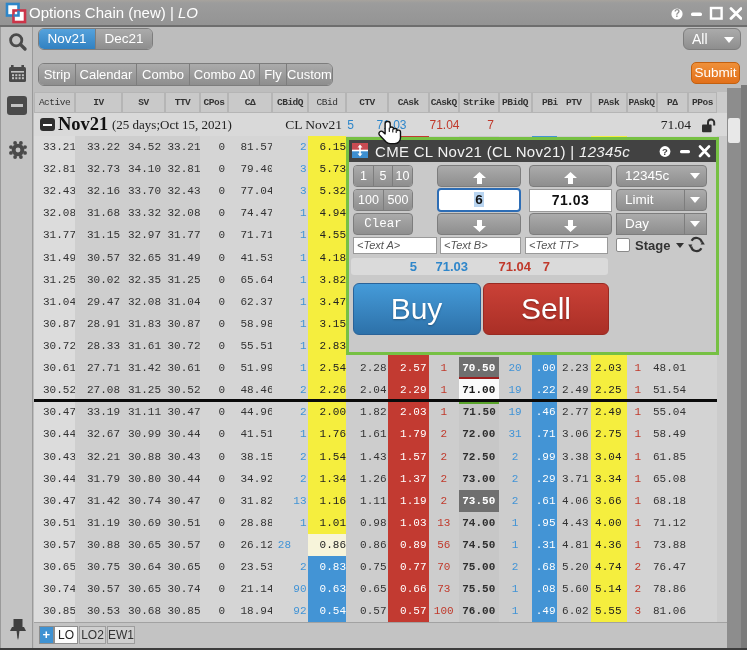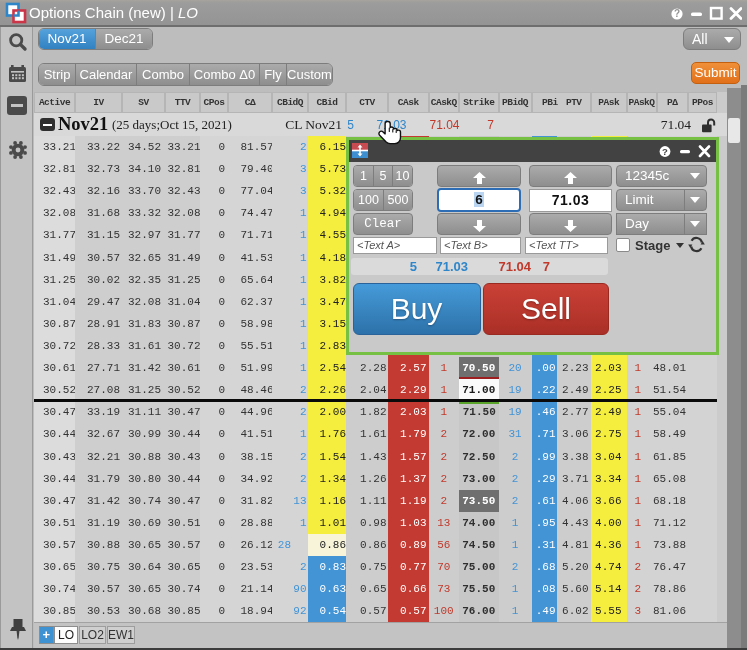--- a/index.html
+++ b/index.html
@@ -84,28 +84,28 @@
 <div style="width:36px;background:linear-gradient(180deg,#ababab,#8e8e8e);color:#fff;font-size:13px;text-align:center;line-height:21px;white-space:nowrap">Strip</div>
 <div style="width:61px;background:linear-gradient(180deg,#ababab,#8e8e8e);color:#fff;font-size:13px;text-align:center;line-height:21px;border-left:1px solid #7d7d7d;white-space:nowrap">Calendar</div>
 <div style="width:53px;background:linear-gradient(180deg,#ababab,#8e8e8e);color:#fff;font-size:13px;text-align:center;line-height:21px;border-left:1px solid #7d7d7d;white-space:nowrap">Combo</div>
 <div style="width:70px;background:linear-gradient(180deg,#ababab,#8e8e8e);color:#fff;font-size:13px;text-align:center;line-height:21px;border-left:1px solid #7d7d7d;white-space:nowrap">Combo Δ0</div>
 <div style="width:27px;background:linear-gradient(180deg,#ababab,#8e8e8e);color:#fff;font-size:13px;text-align:center;line-height:21px;border-left:1px solid #7d7d7d;white-space:nowrap">Fly</div>
 <div style="width:46px;background:linear-gradient(180deg,#ababab,#8e8e8e);color:#fff;font-size:13px;text-align:center;line-height:21px;border-left:1px solid #7d7d7d;white-space:nowrap">Custom</div>
 </div>
 <div class="abs" style="left:691px;top:62px;width:49px;height:22px;background:linear-gradient(180deg,#ef9039,#e2701a);border:1px solid #c2600f;border-radius:5px;color:#fff;font-size:13.5px;text-align:center;line-height:20px">Submit</div>
 <div class="abs" style="left:34px;top:92px;width:693px;height:530px;background:#cbcbcb"></div>
 <div class="abs" style="left:34px;top:92px;width:683px;height:21px;background:#b5b5b5"></div>
-<div class="abs mono" style="left:35px;top:93px;width:39px;height:19px;background:#c9c9c9;font-size:9.5px;font-weight:bold;color:#333;text-align:center;line-height:19px;letter-spacing:-0.5px;overflow:visible">Active</div>
+<div class="abs mono" style="left:35px;top:93px;width:39px;height:19px;background:#c9c9c9;font-size:9.5px;font-weight:normal;color:#333;text-align:center;line-height:19px;letter-spacing:-0.5px;overflow:visible">Active</div>
 <div class="abs mono" style="left:76px;top:93px;width:45px;height:19px;background:#c9c9c9;font-size:9.5px;font-weight:bold;color:#333;text-align:center;line-height:19px;letter-spacing:-0.5px;overflow:visible">IV</div>
 <div class="abs mono" style="left:123px;top:93px;width:41px;height:19px;background:#c9c9c9;font-size:9.5px;font-weight:bold;color:#333;text-align:center;line-height:19px;letter-spacing:-0.5px;overflow:visible">SV</div>
 <div class="abs mono" style="left:166px;top:93px;width:33px;height:19px;background:#c9c9c9;font-size:9.5px;font-weight:bold;color:#333;text-align:center;line-height:19px;letter-spacing:-0.5px;overflow:visible">TTV</div>
 <div class="abs mono" style="left:201px;top:93px;width:26px;height:19px;background:#c9c9c9;font-size:9.5px;font-weight:bold;color:#333;text-align:center;line-height:19px;letter-spacing:-0.5px;overflow:visible">CPos</div>
 <div class="abs mono" style="left:229px;top:93px;width:42px;height:19px;background:#c9c9c9;font-size:9.5px;font-weight:bold;color:#333;text-align:center;line-height:19px;letter-spacing:-0.5px;overflow:visible">CΔ</div>
 <div class="abs mono" style="left:273px;top:93px;width:34px;height:19px;background:#c9c9c9;font-size:9.5px;font-weight:bold;color:#333;text-align:center;line-height:19px;letter-spacing:-0.5px;overflow:visible">CBidQ</div>
-<div class="abs mono" style="left:309px;top:93px;width:36px;height:19px;background:#c9c9c9;font-size:9.5px;font-weight:bold;color:#333;text-align:center;line-height:19px;letter-spacing:-0.5px;overflow:visible">CBid</div>
+<div class="abs mono" style="left:309px;top:93px;width:36px;height:19px;background:#c9c9c9;font-size:9.5px;font-weight:normal;color:#333;text-align:center;line-height:19px;letter-spacing:-0.5px;overflow:visible">CBid</div>
 <div class="abs mono" style="left:347px;top:93px;width:40px;height:19px;background:#c9c9c9;font-size:9.5px;font-weight:bold;color:#333;text-align:center;line-height:19px;letter-spacing:-0.5px;overflow:visible">CTV</div>
 <div class="abs mono" style="left:389px;top:93px;width:38.5px;height:19px;background:#c9c9c9;font-size:9.5px;font-weight:bold;color:#333;text-align:center;line-height:19px;letter-spacing:-0.5px;overflow:visible">CAsk</div>
 <div class="abs mono" style="left:429.5px;top:93px;width:28.5px;height:19px;background:#c9c9c9;font-size:9.5px;font-weight:bold;color:#333;text-align:center;line-height:19px;letter-spacing:-0.5px;overflow:visible">CAskQ</div>
 <div class="abs mono" style="left:460px;top:93px;width:37.5px;height:19px;background:#c9c9c9;font-size:9.5px;font-weight:bold;color:#333;text-align:center;line-height:19px;letter-spacing:-0.5px;overflow:visible">Strike</div>
 <div class="abs mono" style="left:499.5px;top:93px;width:31.0px;height:19px;background:#c9c9c9;font-size:9.5px;font-weight:bold;color:#333;text-align:center;line-height:19px;letter-spacing:-0.5px;overflow:visible">PBidQ</div>
 <div class="abs mono" style="left:532.5px;top:93px;width:40px;height:19px;background:#c9c9c9;font-size:9.5px;font-weight:bold;color:#333;text-align:center;line-height:19px;letter-spacing:-0.5px;overflow:visible">PBid</div>
 <div class="abs mono" style="left:557.5px;top:93px;width:32.5px;height:19px;background:#c9c9c9;font-size:9.5px;font-weight:bold;color:#333;text-align:center;line-height:19px;letter-spacing:-0.5px;overflow:visible">PTV</div>
 <div class="abs mono" style="left:592px;top:93px;width:33.5px;height:19px;background:#c9c9c9;font-size:9.5px;font-weight:bold;color:#333;text-align:center;line-height:19px;letter-spacing:-0.5px;overflow:visible">PAsk</div>
 <div class="abs mono" style="left:627.5px;top:93px;width:28.0px;height:19px;background:#c9c9c9;font-size:9.5px;font-weight:bold;color:#333;text-align:center;line-height:19px;letter-spacing:-0.5px;overflow:visible">PAskQ</div>
 <div class="abs mono" style="left:657.5px;top:93px;width:29.5px;height:19px;background:#c9c9c9;font-size:9.5px;font-weight:bold;color:#333;text-align:center;line-height:19px;letter-spacing:-0.5px;overflow:visible">PΔ</div>
@@ -595,20 +595,21 @@
 <div class="abs" style="left:0;top:647.5px;width:747px;height:2.5px;background:#3c3c3c"></div>
 <div class="abs" style="left:346px;top:137px;width:373px;height:218px;background:#c9c9c9;border:3px solid #76c043;z-index:50">
 <div class="abs" style="left:0;top:0;width:367px;height:22px;background:#424242">
 <svg class="abs" style="left:3px;top:3px" width="16" height="15" viewBox="0 0 16 15">
 <rect x="0" y="0" width="16" height="7.5" fill="#c94b52"></rect>
 <rect x="0" y="7.5" width="16" height="7.5" fill="#3e8fd0"></rect>
 <rect x="0" y="6.7" width="16" height="1.6" fill="#fff"></rect>
 <path d="M8 1.5 L10.5 4.5 H5.5 Z M8 13.5 L10.5 10.5 H5.5 Z" fill="#fff"></path>
 <rect x="7.2" y="3.5" width="1.6" height="8" fill="#fff"></rect>
       </svg>
+<div class="abs" style="left:26px;top:2.5px;font-size:15px;letter-spacing:0.3px;color:#f2f2f2;white-space:nowrap">CME CL Nov21 (CL Nov21) | <i>12345c</i></div>
 <svg class="abs" style="left:310px;top:5px" width="54" height="13" viewBox="0 0 54 13">
 <circle cx="6" cy="6.5" r="5.4" fill="#fff"></circle>
         <text x="6" y="9.8" font-size="9.5" font-weight="bold" fill="#424242" text-anchor="middle" font-family="Liberation Sans">?</text>
 <rect x="21" y="5" width="10" height="3.2" rx="1.5" fill="#fff"></rect>
 <path d="M41 1.5 50 11 M50 1.5 41 11" stroke="#fff" stroke-width="2.6" stroke-linecap="round"></path>
 </svg>
 </div>
 <div class="abs" style="left:4px;top:25px;width:60px;height:22px;border:1px solid #7d7d7d;border-radius:4px;overflow:hidden;display:flex">
 <div style="width:19px;background:linear-gradient(180deg,#ababab,#8e8e8e);color:#fff;font-size:12.5px;text-align:center;line-height:20px;">1</div>
 <div style="width:19px;background:linear-gradient(180deg,#ababab,#8e8e8e);color:#fff;font-size:12.5px;text-align:center;line-height:20px;border-left:1px solid #7d7d7d;">5</div>

